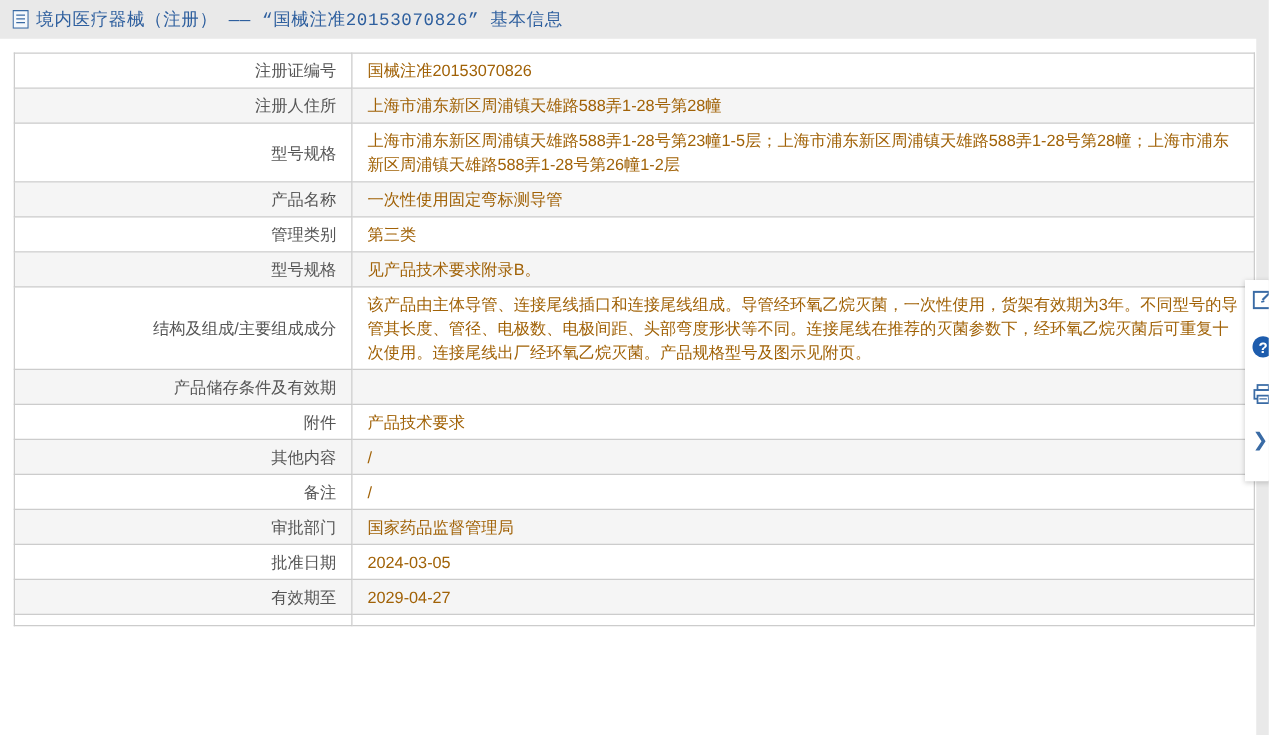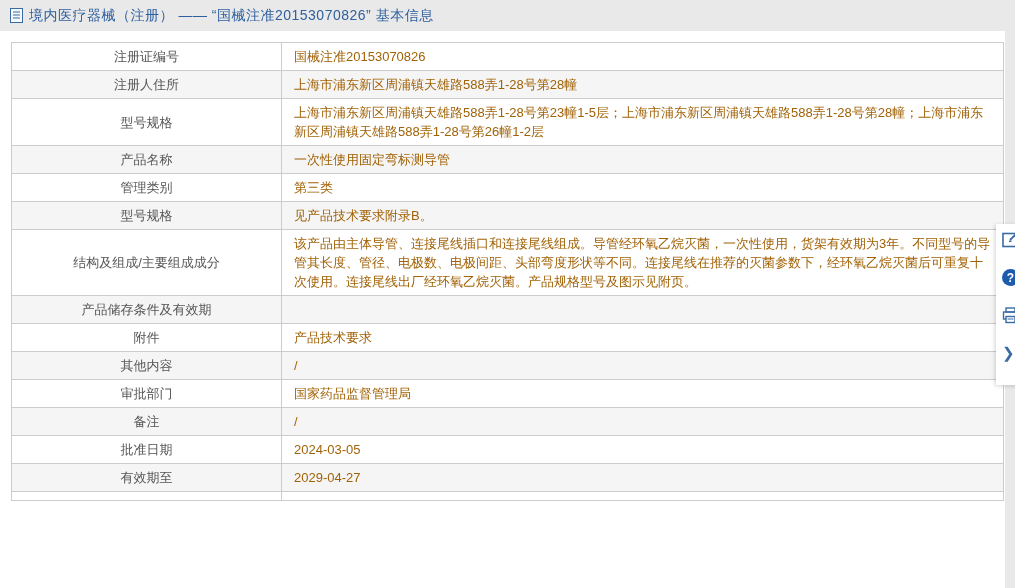--- a/index.html
+++ b/index.html
@@ -19,20 +19,21 @@
     align-items: center;
     padding-left: 10px;
   }
   .doc-icon { width: 13px; height: 15px; flex: 0 0 auto; }
   .page-title {
     margin-left: 6px;
     font-size: 14px;
     color: #2e5f9e;
     letter-spacing: 0.5px;
     white-space: nowrap;
+    font-family: Liberation Mono, monospace;
   }
   
   .content {
     position: absolute;
     top: 31px;
     left: 0;
     width: 1005px;
     height: 557px;
     background: #ffffff;
   }
@@ -47,21 +48,21 @@
   }
   table.info td {
     border: 1px solid #cccccc;
     padding: 4px 12px;
     line-height: 19px;
     vertical-align: middle;
     word-break: break-all;
   }
   td.row-label {
     width: 270px;
-    text-align: center;
+    text-align: right;
     color: #555555;
   }
   td.row-value { text-align: left; color: #a16207; }
   table.info tr { background: #ffffff; }
   table.info tr:nth-child(even) { background: #f5f5f5; }
   
   .side-toolbar {
     position: absolute;
     left: 996px;
     top: 224px;
@@ -152,26 +153,26 @@
         </tr>
         <tr>
           <td class="row-label">附件</td>
           <td class="row-value">产品技术要求</td>
         </tr>
         <tr>
           <td class="row-label">其他内容</td>
           <td class="row-value">/</td>
         </tr>
         <tr>
+          <td class="row-label">备注</td>
+          <td class="row-value">/</td>
+        </tr>
+        <tr>
           <td class="row-label">审批部门</td>
           <td class="row-value">国家药品监督管理局</td>
-        </tr>
-        <tr>
-          <td class="row-label">备注</td>
-          <td class="row-value">/</td>
         </tr>
         <tr>
           <td class="row-label">批准日期</td>
           <td class="row-value">2024-03-05</td>
         </tr>
         <tr>
           <td class="row-label">有效期至</td>
           <td class="row-value">2029-04-27</td>
         </tr>
         <tr>

